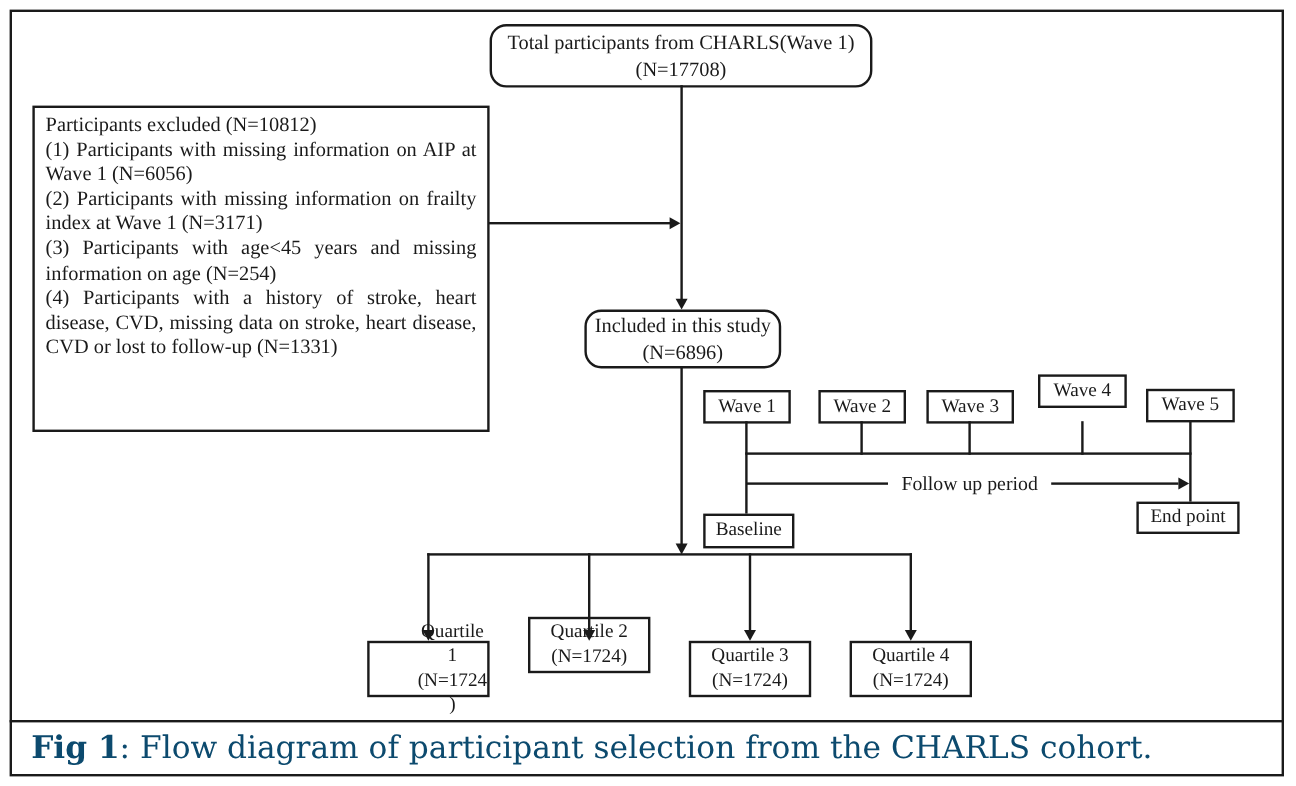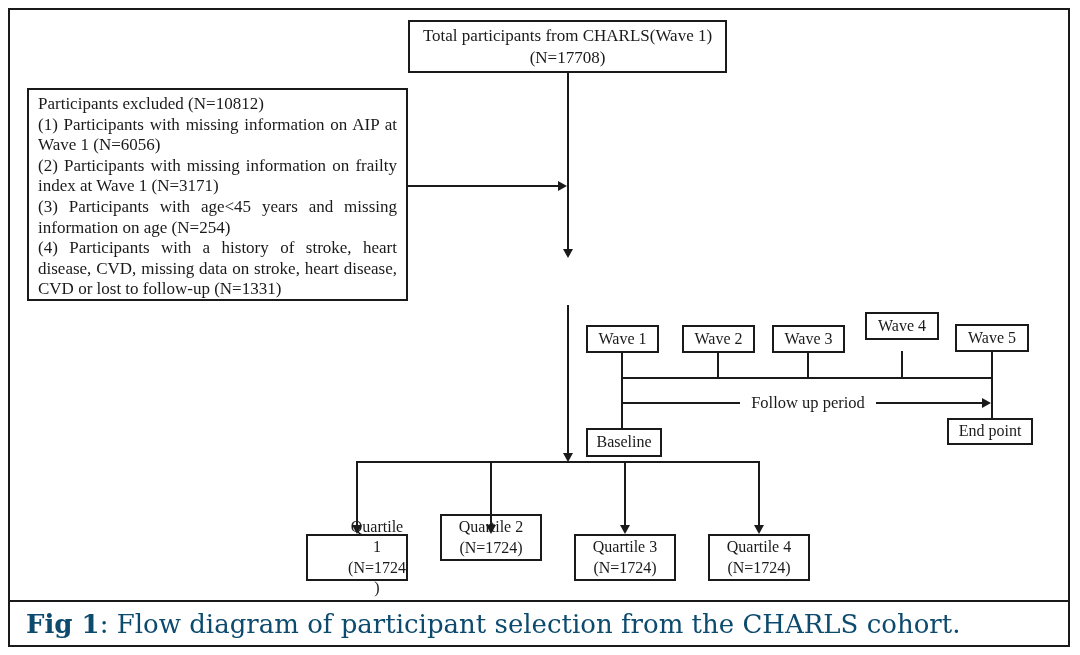--- a/index.html
+++ b/index.html
@@ -25,39 +25,39 @@
     box-sizing: border-box;
     border: 2px solid #1a1a1a;
     background: #ffffff;
     display: flex;
     flex-direction: column;
     align-items: center;
     justify-content: center;
     text-align: center;
     line-height: 1.28;
   }
-  .fs17 { font-size: 17px; }
+  .fs17 { font-size: 17px; border-radius: 14px; }
   .fs16 { font-size: 16px; align-items: center; }
   .hline, .vline { position: absolute; background: #1a1a1a; }
   .arrow-down {
     position: absolute; width: 0; height: 0;
     border-left: 5px solid transparent;
     border-right: 5px solid transparent;
     border-top: 9px solid #1a1a1a;
   }
   .arrow-right {
     position: absolute; width: 0; height: 0;
     border-top: 5px solid transparent;
     border-bottom: 5px solid transparent;
     border-left: 9px solid #1a1a1a;
   }
   .excluded {
     position: absolute;
     left: 27px; top: 88px;
-    width: 381px; height: 213px;
+    width: 381px; height: 272px;
     box-sizing: border-box;
     border: 2px solid #1a1a1a;
     background: #ffffff;
     padding: 4px 9px 12px 9px;
     font-size: 17px;
     line-height: 20.6px;
   }
   .excluded p { margin: 0; text-align: justify; }
   .flabel {
     position: absolute;
@@ -98,20 +98,24 @@
   </div>
 
   <div class="excluded">
     <p>Participants excluded (N=10812)</p>
     <p>(1) Participants with missing information on AIP at Wave 1 (N=6056)</p>
     <p>(2) Participants with missing information on frailty index at Wave 1 (N=3171)</p>
     <p>(3) Participants with age&lt;45 years and  missing information on age (N=254)</p>
     <p>(4) Participants with a history of stroke, heart disease, CVD, missing data on stroke, heart disease, CVD or lost to follow-up (N=1331)</p>
   </div>
 
+  <div class="box fs17" style="left:487px; top:258px; width:164px; height:49px;">
+    <span>Included in this study</span>
+    <span>(N=6896)</span>
+  </div>
 
   <div class="box fs16" style="left:586px; top:325px; width:73px; height:28px;">
     <span>Wave 1</span>
   </div>
   <div class="box fs16" style="left:682px; top:325px; width:73px; height:28px;">
     <span>Wave 2</span>
   </div>
   <div class="box fs16" style="left:772px; top:325px; width:73px; height:28px;">
     <span>Wave 3</span>
   </div>

